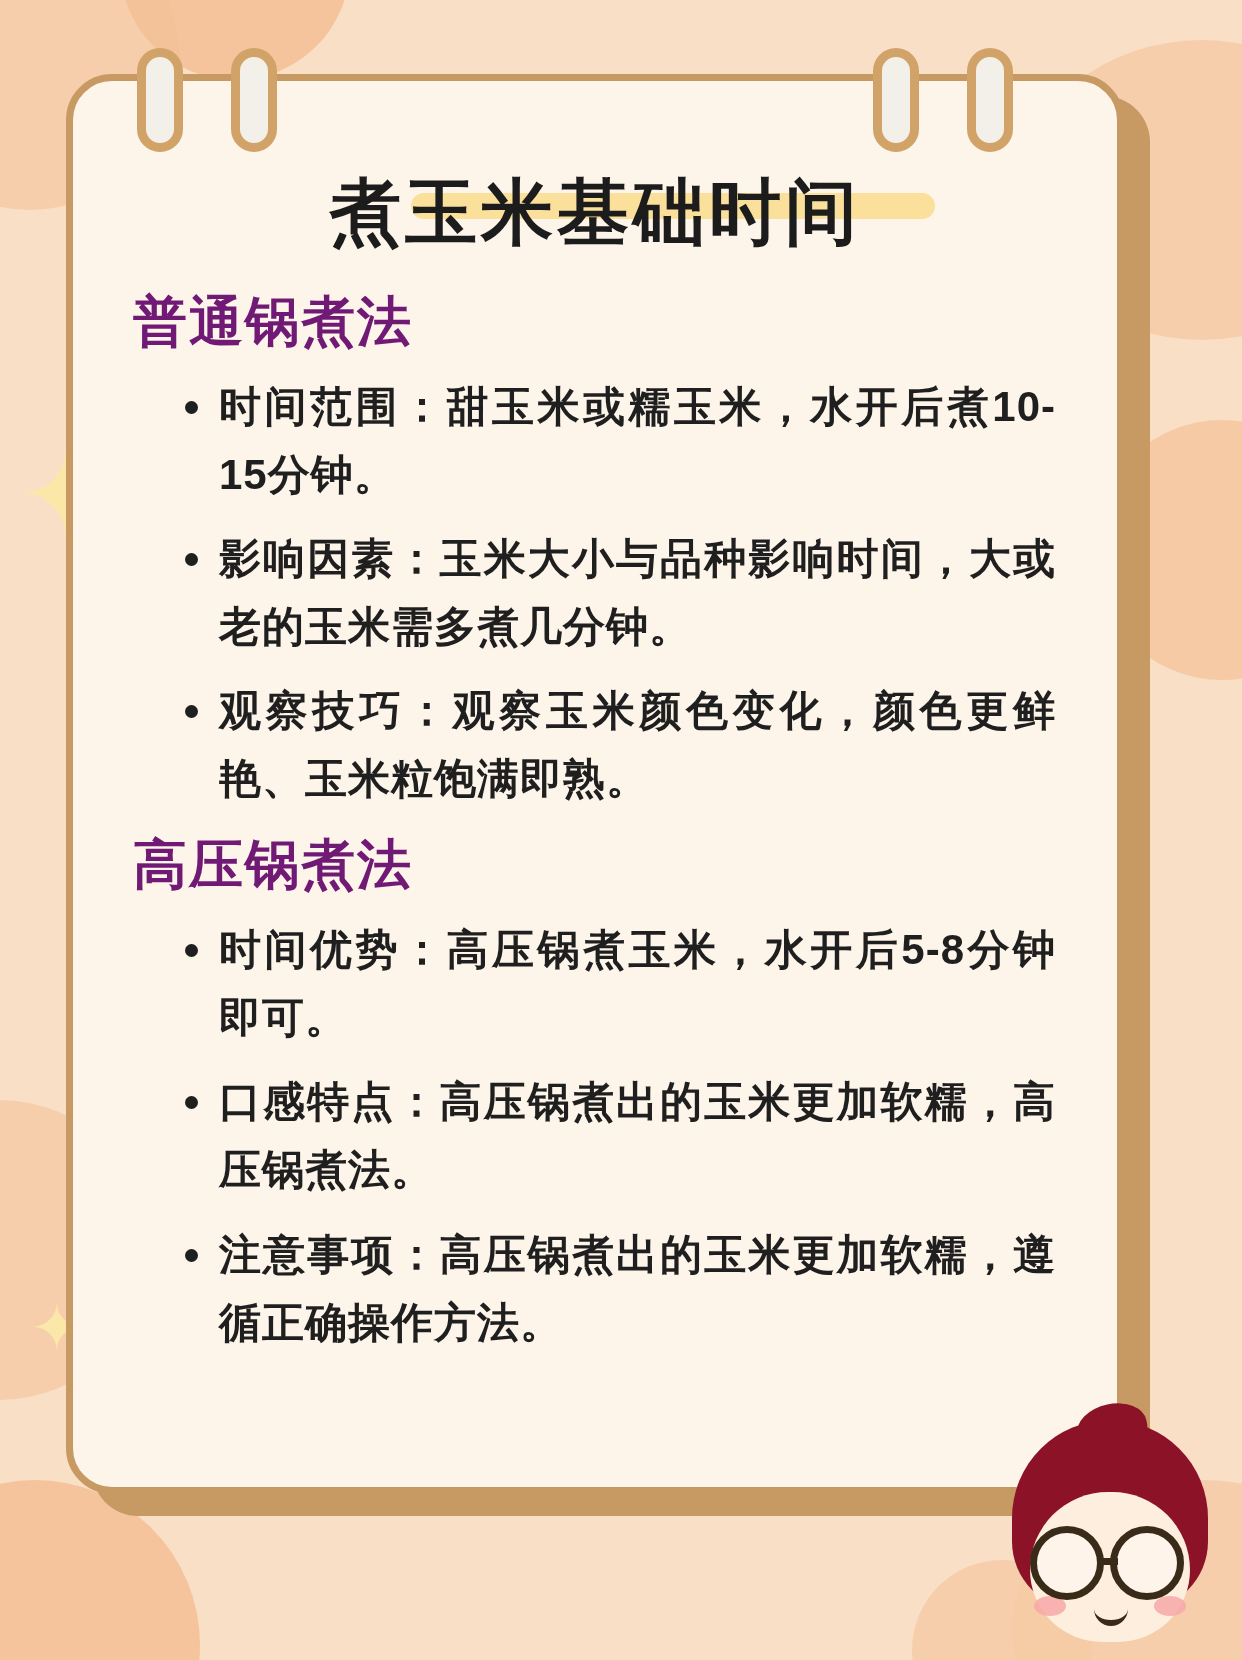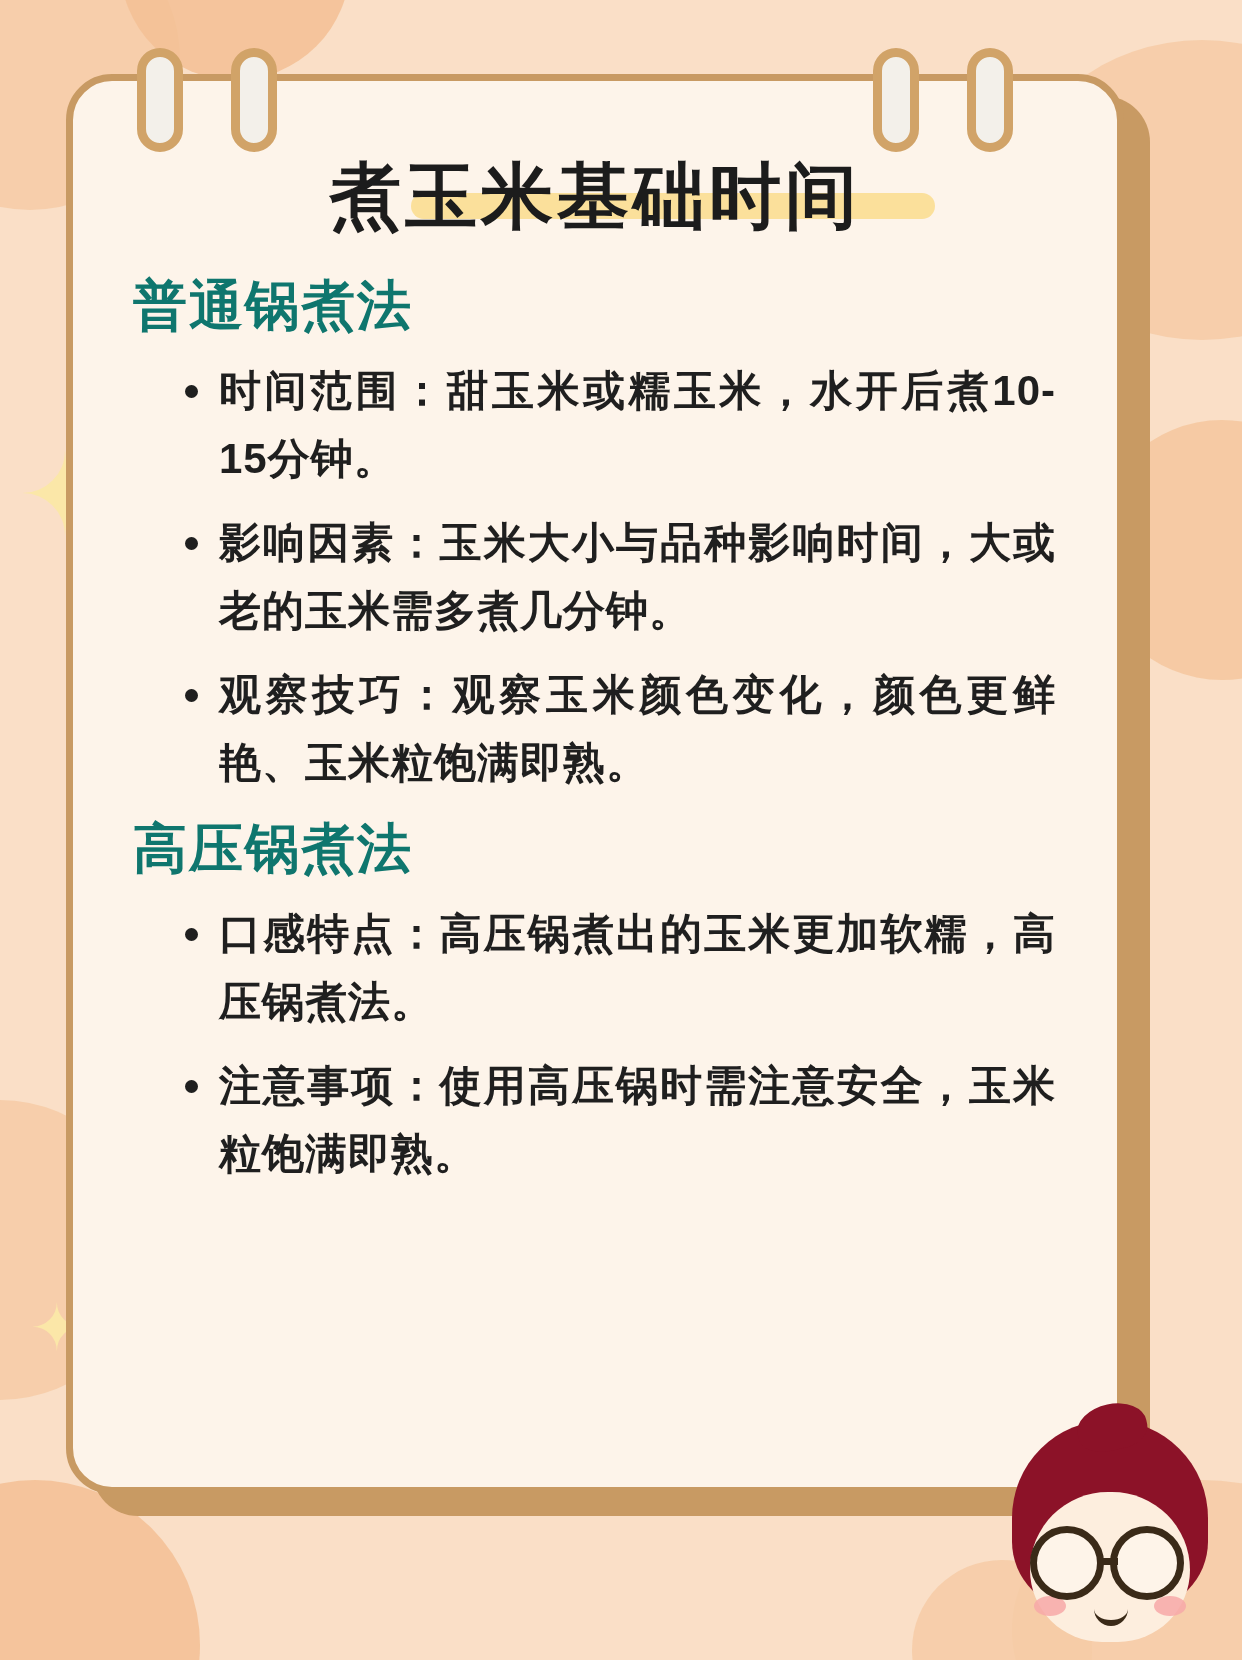--- a/index.html
+++ b/index.html
@@ -105,27 +105,27 @@
     border-radius: 14px;
   }
 
   
   .title {
     text-align: center;
     font-size: 72px;
     font-weight: 800;
     color: #1c1c1c;
     letter-spacing: 4px;
-    margin: 0 0 34px 0;
+    margin: 16px 0 34px 0;
     line-height: 1.1;
   }
   .section-head {
     font-size: 54px;
     font-weight: 800;
-    color: #0f766e;
+    color: #701a75;
     margin: 0 0 14px 12px;
     letter-spacing: 2px;
   }
   .section-head.second { margin-top: 10px; }
 
   ul.bullets {
     list-style: none;
     margin: 0 13px 0 64px;
     padding: 0;
   }
@@ -256,22 +256,23 @@
 
     <h2 class="section-head">普通锅煮法</h2>
     <ul class="bullets">
       <li>时间范围：甜玉米或糯玉米，水开后煮10-15分钟。</li>
       <li>影响因素：玉米大小与品种影响时间，大或老的玉米需多煮几分钟。</li>
       <li>观察技巧：观察玉米颜色变化，颜色更鲜艳、玉米粒饱满即熟。</li>
     </ul>
 
     <h2 class="section-head second">高压锅煮法</h2>
     <ul class="bullets">
+      <li>时间优势：高压锅煮玉米，水开后5-8分钟即可。</li>
       <li>口感特点：高压锅煮出的玉米更加软糯，高压锅煮法。</li>
-      <li>注意事项：使用高压锅时需注意安全，玉米粒饱满即熟。</li>
+      <li>注意事项：高压锅煮出的玉米更加软糯，遵循正确操作方法。</li>
     </ul>
 
   </div>
 </div>
 
 <div class="rings">
   <div class="ring r1"></div>
   <div class="ring r2"></div>
   <div class="ring r3"></div>
   <div class="ring r4"></div>

